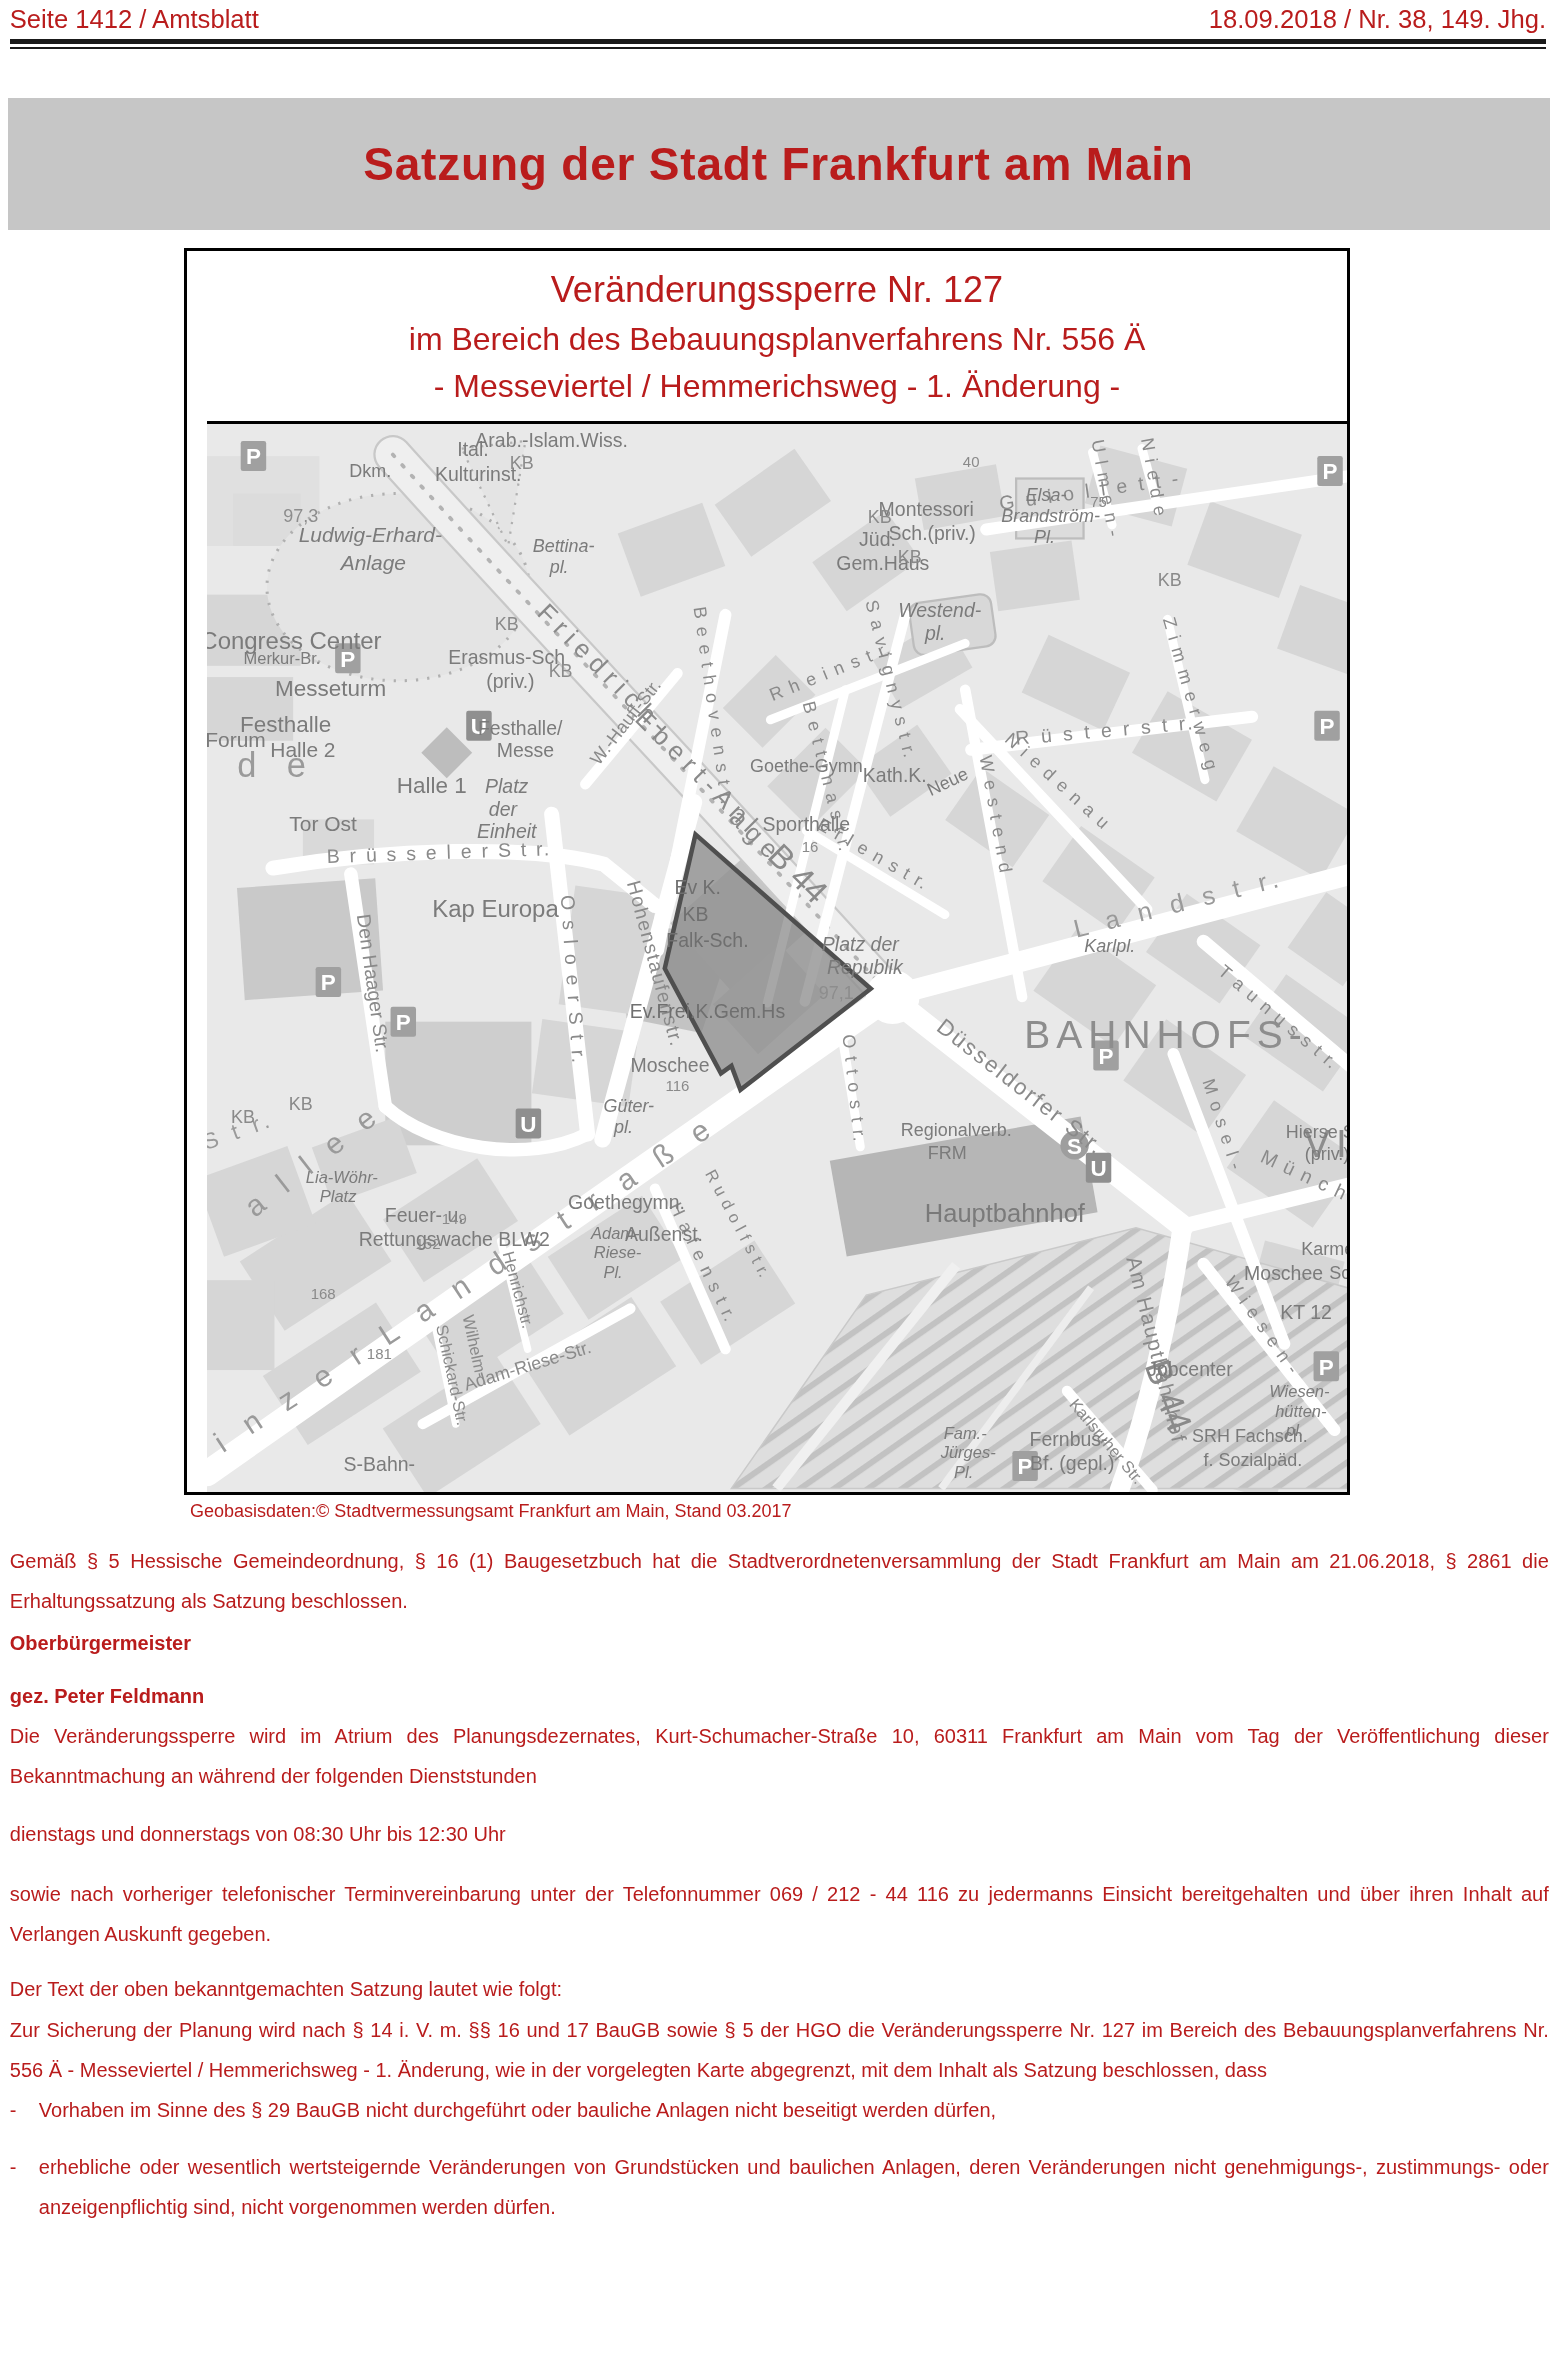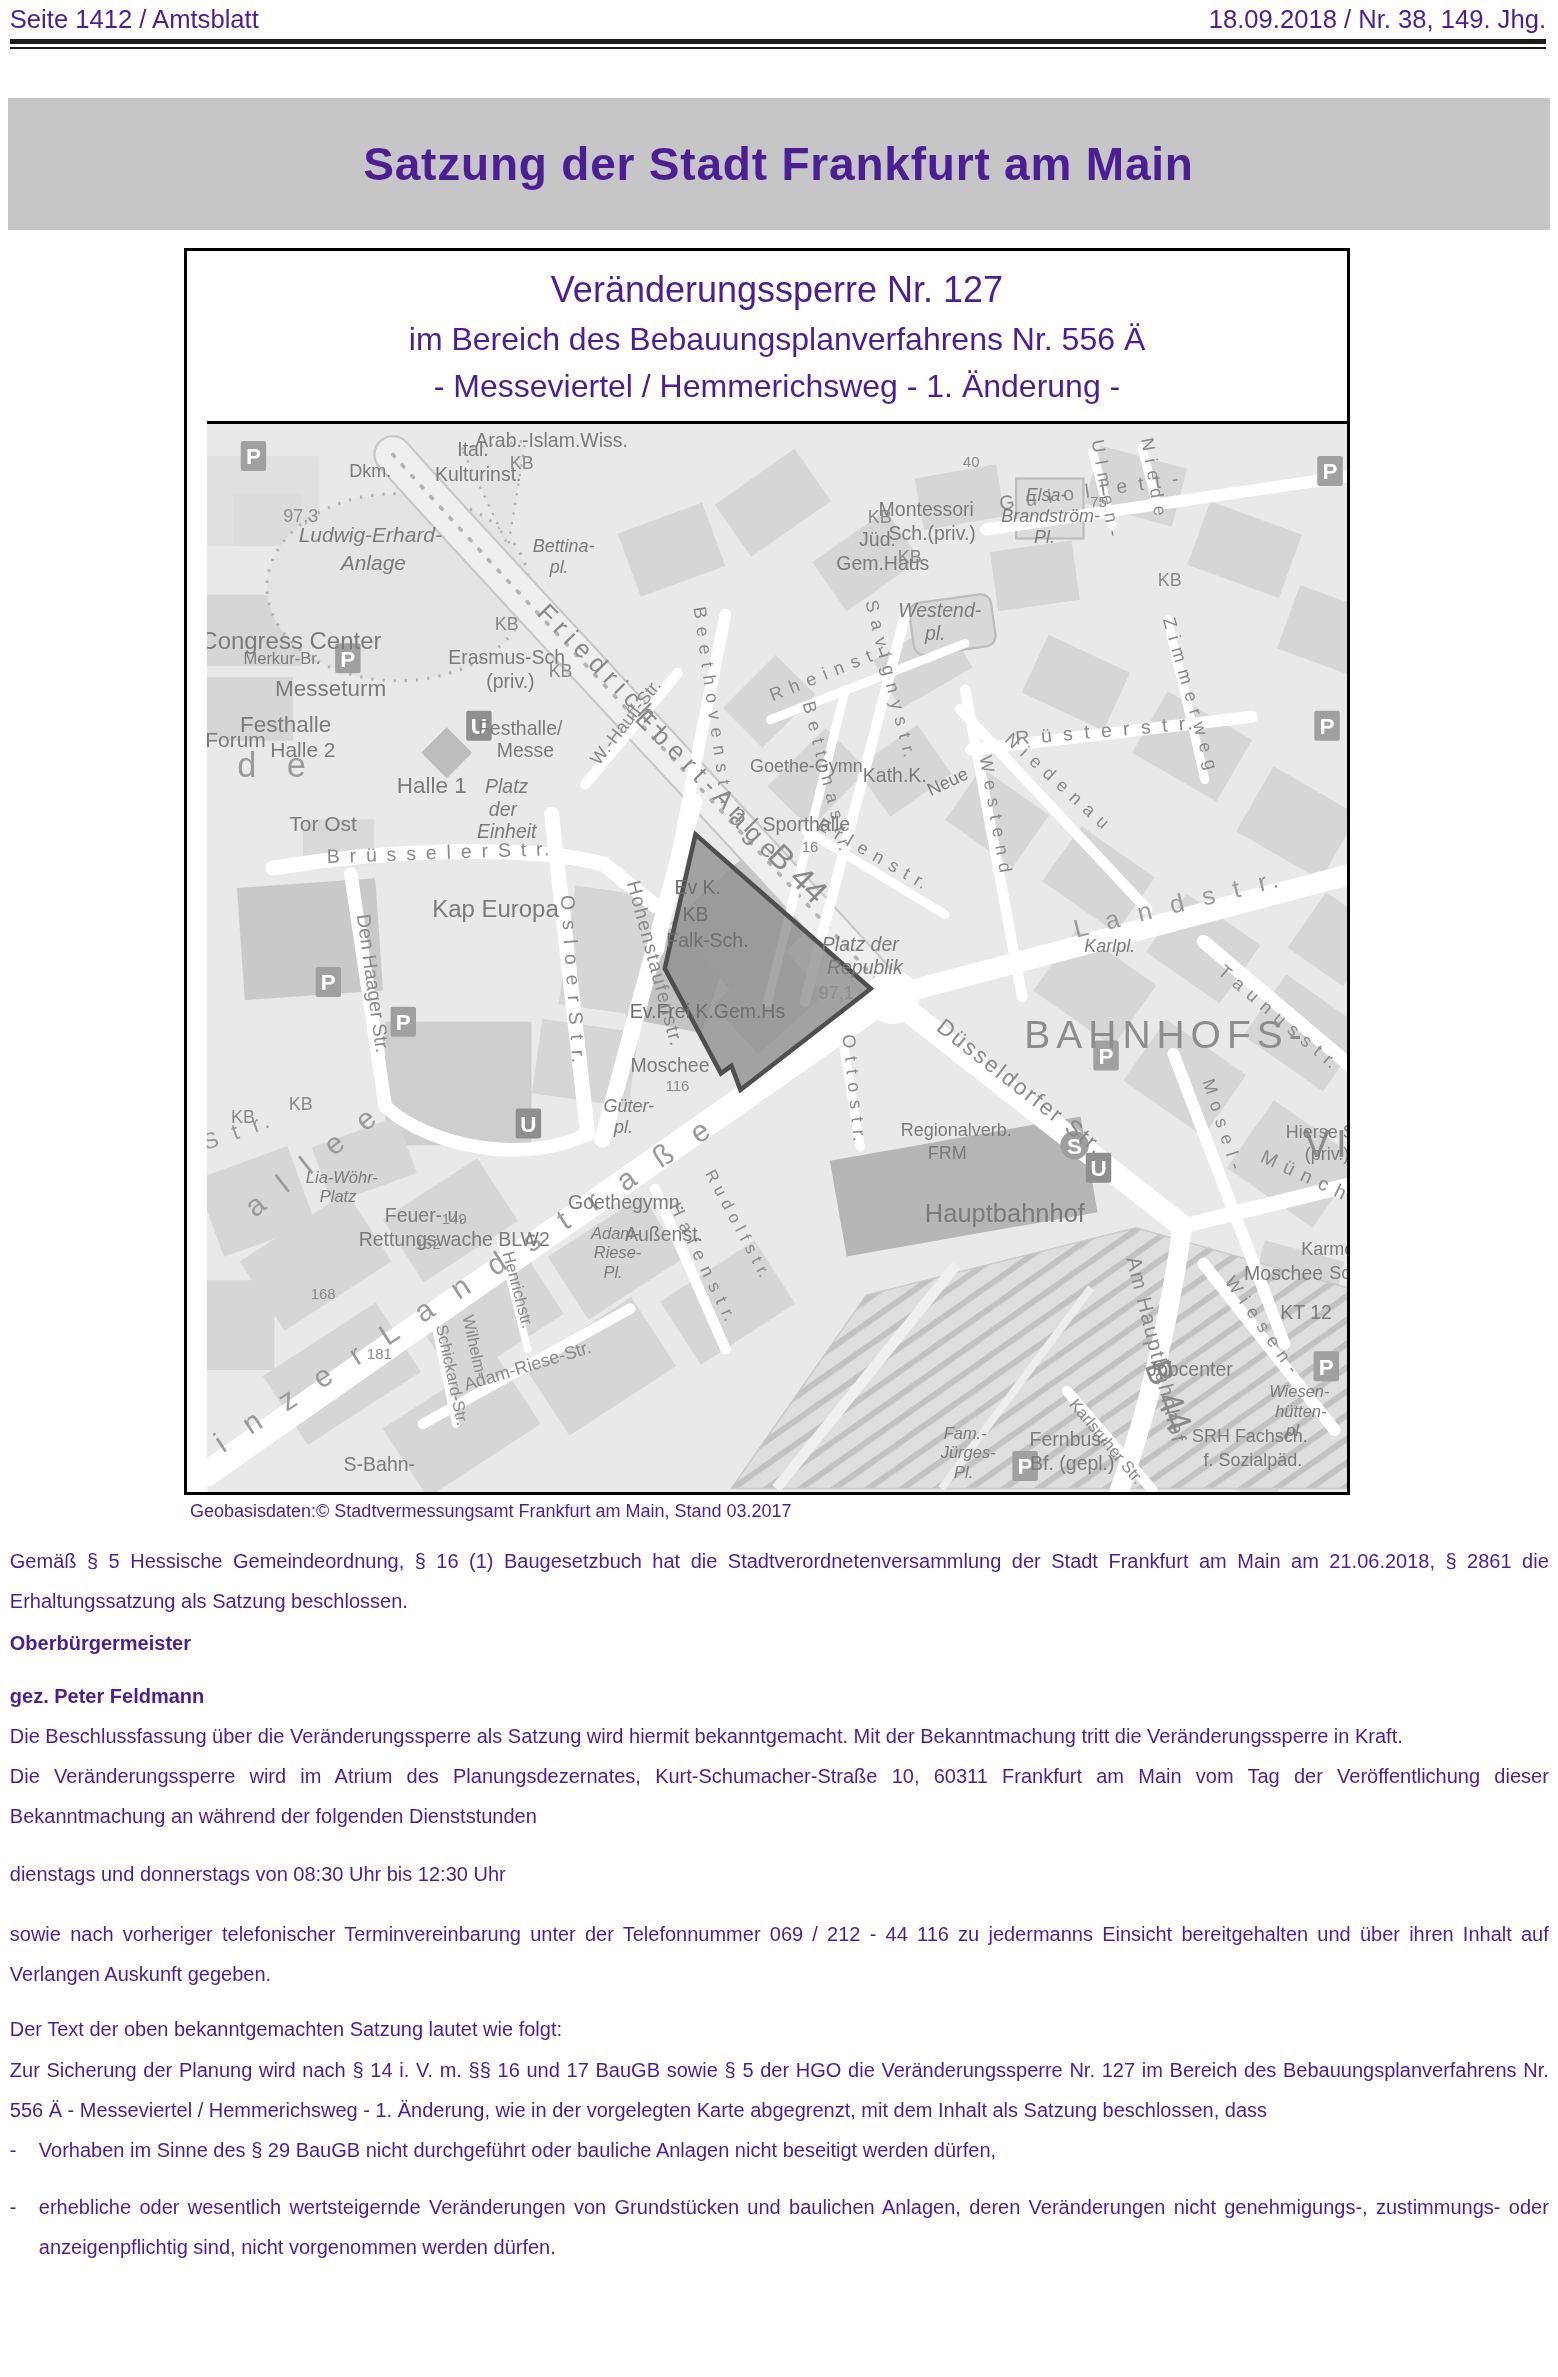--- a/index.html
+++ b/index.html
@@ -1,17 +1,17 @@
 <!DOCTYPE html>
 <html style="font-size:12px"><head>
 <meta charset="utf-8">
 <style>
   html,body{margin:0;padding:0;background:#888;}
   #page{position:relative;width:1558px;height:2377px;background:#fff;overflow:hidden;
-        font-family:"Liberation Sans",sans-serif;color:#4c1d95;}
+        font-family:"Liberation Sans",sans-serif;color:#b91c1c;}
   
   #hdr{position:absolute;left:9.8px;right:12px;top:4.5px;display:flex;justify-content:space-between;
        font-size:25.6px;}
   #rule1{position:absolute;left:9.8px;right:12px;top:39px;height:4.5px;background:#1a1a1a;}
   #rule2{position:absolute;left:9.8px;right:12px;top:47px;height:1.5px;background:#1a1a1a;}
   
   #banner{position:absolute;left:7.5px;top:98px;width:1542px;height:132px;background:#c6c6c6;
           display:flex;align-items:center;justify-content:center;}
   #banner .t{font-size:46px;font-weight:bold;letter-spacing:0.8px;}
   
@@ -376,21 +376,20 @@
       </svg>
     </div>
   </div>
 
   <div id="caption">Geobasisdaten:© Stadtvermessungsamt Frankfurt am Main, Stand 03.2017</div>
 
   <div id="bodytext">
     <p class="mb2">Gemäß § 5 Hessische Gemeindeordnung, § 16 (1) Baugesetzbuch hat die Stadtverordnetenversammlung der Stadt Frankfurt am Main am 21.06.2018, § 2861 die Erhaltungssatzung als Satzung beschlossen.</p>
     <p class="sig noj mb18">Oberbürgermeister</p>
     <p class="sig noj">gez. Peter Feldmann</p>
-    <p>Die Beschlussfassung über die Veränderungssperre als Satzung wird hiermit bekanntgemacht. Mit der Bekanntmachung tritt die Veränderungssperre in Kraft.</p>
     <p class="mb24">Die Veränderungssperre wird im Atrium des Planungsdezernates, Kurt-Schumacher-Straße 10, 60311 Frankfurt am Main vom Tag der Veröffentlichung dieser Bekanntmachung an während der folgenden Dienststunden</p>
     <p class="noj mb27">dienstags und donnerstags von 08:30 Uhr bis 12:30 Uhr</p>
     <p class="mb19">sowie nach vorheriger telefonischer Terminvereinbarung unter der Telefonnummer 069 / 212 - 44 116 zu jedermanns Einsicht bereitgehalten und über ihren Inhalt auf Verlangen Auskunft gegeben.</p>
     <p class="noj mb2">Der Text der oben bekanntgemachten Satzung lautet wie folgt:</p>
     <p>Zur Sicherung der Planung wird nach § 14 i. V. m. §§ 16 und 17 BauGB sowie § 5 der HGO die Veränderungssperre Nr. 127 im Bereich des Bebauungsplanverfahrens Nr. 556 Ä - Messeviertel / Hemmerichsweg - 1. Änderung, wie in der vorgelegten Karte abgegrenzt, mit dem Inhalt als Satzung beschlossen, dass</p>
     <div class="bullet mb22">
       <span class="dash">-</span>
       <div class="btext">Vorhaben im Sinne des § 29 BauGB nicht durchgeführt oder bauliche Anlagen nicht beseitigt werden dürfen,</div>
     </div>
     <div class="bullet">

